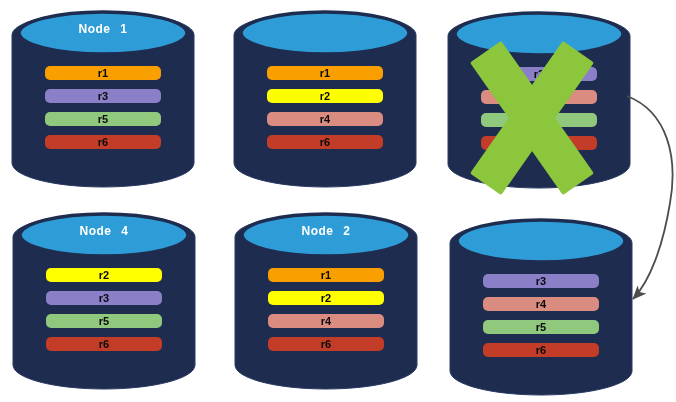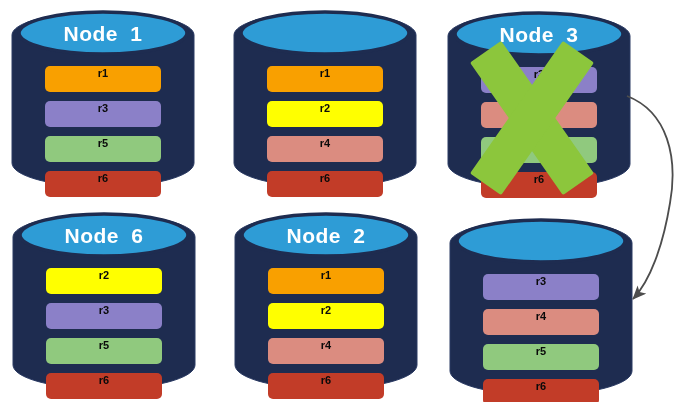--- a/index.html
+++ b/index.html
@@ -22,36 +22,36 @@
   .node svg.cyl {
     position: absolute;
     left: 0; top: 0;
   }
   .node-title {
     position: absolute;
     left: 0; top: 15px;
     width: 100%;
     height: 22px;
     text-align: center;
-    font-size: 21px;
+    font-size: 12px;
     font-weight: 700;
     letter-spacing: 0.5px;
     word-spacing: 6px;
     color: #ffffff;
   }
   .bars {
     position: absolute;
     left: 35px;
     top: 59px;
     width: 116px;
   }
   .bar {
     position: relative;
     width: 116px;
-    height: 26px;
+    height: 14px;
     margin-bottom: 9px;
     border-radius: 5px;
     text-align: center;
     font-size: 11px;
     font-weight: 700;
     line-height: 14px;
     color: #0a0a0a;
   }
   .x-mark {
     position: absolute;
@@ -106,39 +106,38 @@
       <div class="bar" style="background: rgb(219, 140, 128);"><span>r4</span></div>
       <div class="bar" style="background: rgb(194, 60, 40);"><span>r6</span></div>
     </div>
   </div>
 
   <div class="node" style="left:446px; top:8px;">
     <svg class="cyl" width="186" height="186" viewBox="0 0 186 186">
       <path d="M2,28 A91,23 0 0 1 184,28 L184,156 A91,24 0 0 1 2,156 Z" stroke-width="1" style="fill: rgb(30, 44, 80); stroke: rgb(42, 58, 99);"></path>
       <ellipse cx="93" cy="26" rx="84" ry="21" stroke-width="3.5" style="fill: rgb(46, 156, 214); stroke: rgb(30, 44, 80);"></ellipse>
     </svg>
-    <div class="node-title">Node 3</div>
     <div class="bars">
       <div class="bar" style="background: rgb(139, 128, 200);"><span>r3</span></div>
       <div class="bar" style="background: rgb(219, 140, 128);"><span>r4</span></div>
       <div class="bar" style="background: rgb(144, 201, 126);"><span>r5</span></div>
       <div class="bar" style="background: rgb(194, 60, 40);"><span>r6</span></div>
     </div>
     <div class="x-mark">
       <div class="x-bar x1" style="background: rgb(140, 198, 60);"></div>
       <div class="x-bar x2" style="background: rgb(140, 198, 60);"></div>
     </div>
   </div>
 
   <div class="node" style="left:11px; top:209px;">
     <svg class="cyl" width="186" height="186" viewBox="0 0 186 186">
       <path d="M2,28 A91,23 0 0 1 184,28 L184,156 A91,24 0 0 1 2,156 Z" stroke-width="1" style="fill: rgb(30, 44, 80); stroke: rgb(42, 58, 99);"></path>
       <ellipse cx="93" cy="26" rx="84" ry="21" stroke-width="3.5" style="fill: rgb(46, 156, 214); stroke: rgb(30, 44, 80);"></ellipse>
     </svg>
-    <div class="node-title">Node 6</div>
+    <div class="node-title">Node 4</div>
     <div class="bars">
       <div class="bar" style="background: rgb(255, 255, 0);"><span>r2</span></div>
       <div class="bar" style="background: rgb(139, 128, 200);"><span>r3</span></div>
       <div class="bar" style="background: rgb(144, 201, 126);"><span>r5</span></div>
       <div class="bar" style="background: rgb(194, 60, 40);"><span>r6</span></div>
     </div>
   </div>
 
   <div class="node" style="left:233px; top:209px;">
     <svg class="cyl" width="186" height="186" viewBox="0 0 186 186">

